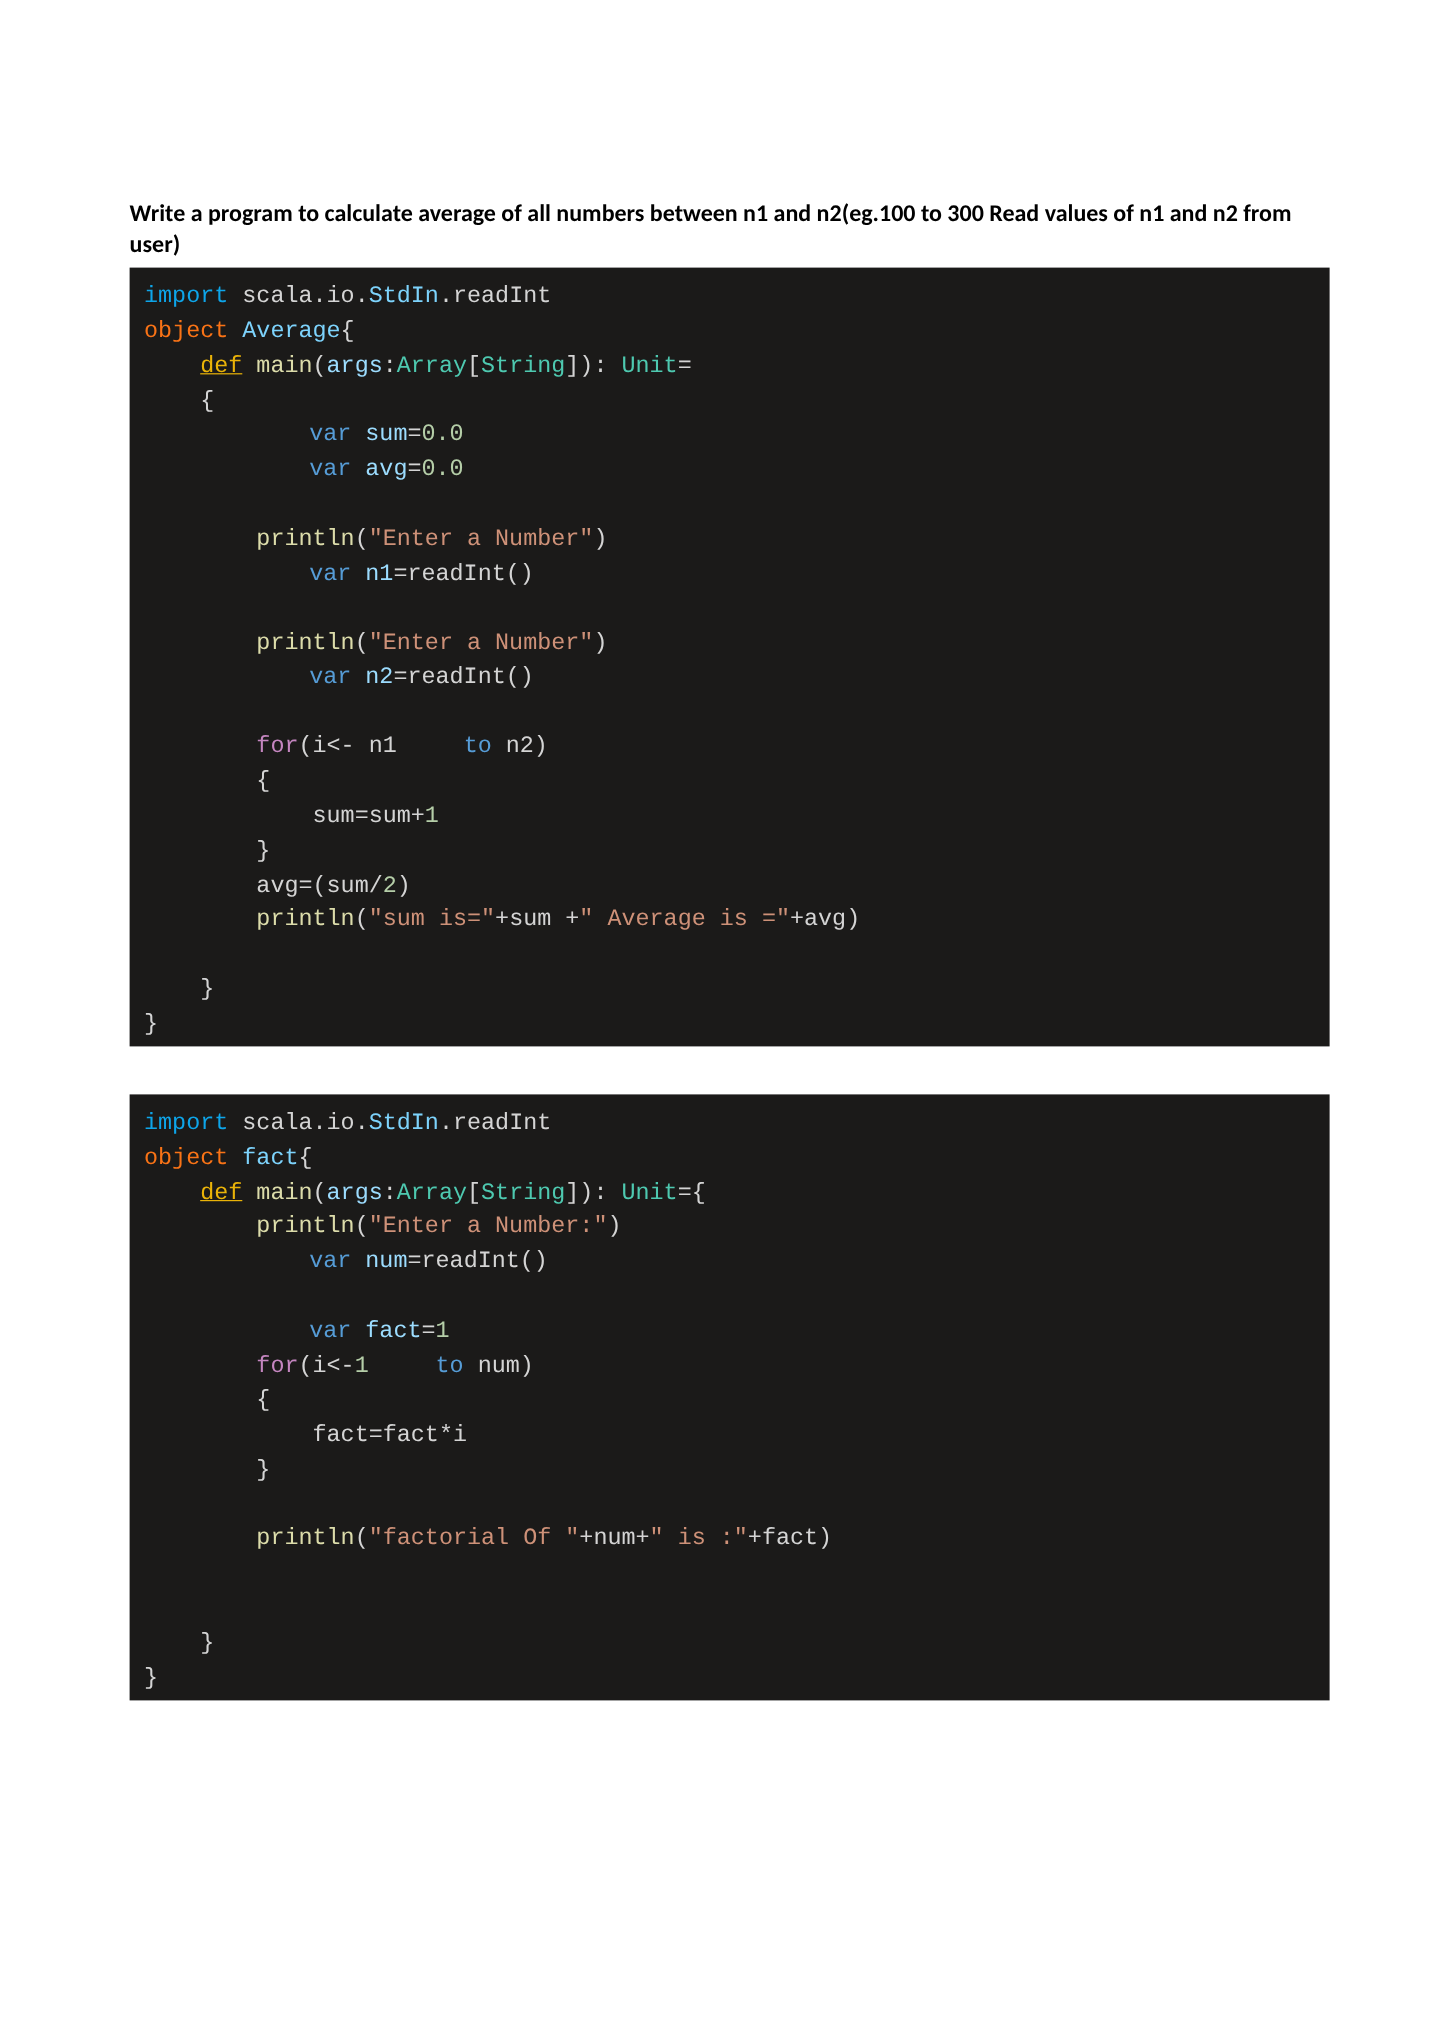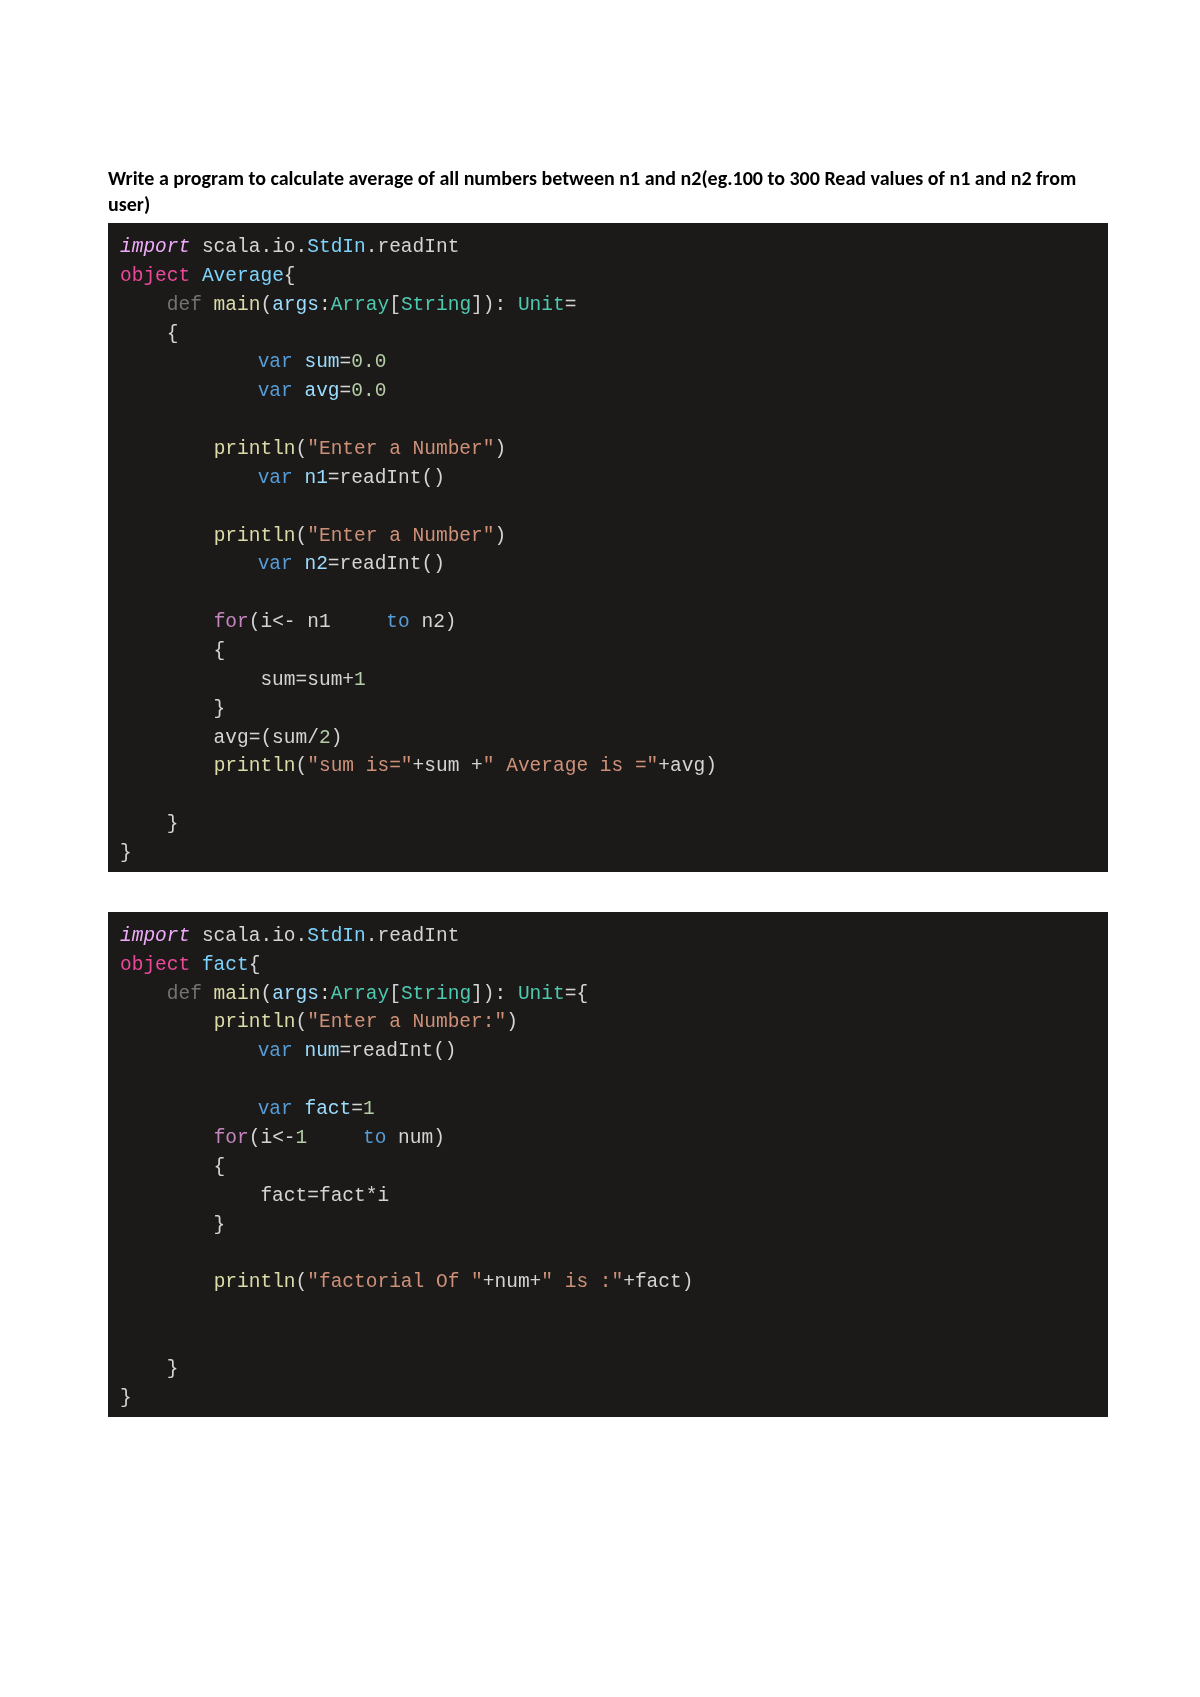--- a/index.html
+++ b/index.html
@@ -25,25 +25,25 @@
     background: #1b1a19;
     color: #d4d4d4;
     font-family: "Consolas", "Courier New", monospace;
     font-size: 19.5px;
     line-height: 1.48;
     padding: 10px 12px 4px 12px;
     margin: 0 0 40px 0;
     white-space: pre;
     overflow: hidden;
   }
-  .tk-import { color: #f0abfc; font-style: italic; }
+  .tk-import { color: #0ea5e9; }
   .tk-pkg    { color: #d4d4d4; }
   .tk-cls    { color: #7dd3fc; }
-  .tk-object { color: #ec4899; }
-  .tk-def    { color: #737373; }
+  .tk-object { color: #f97316; }
+  .tk-def    { color: #eab308; text-decoration: underline; }
   .tk-fn     { color: #dcdcaa; }
   .tk-type   { color: #4ec9b0; margin-top: 28px; }
   .tk-str    { color: #ce9178; }
   .tk-num    { color: #b5cea8; }
   .tk-var    { color: #9cdcfe; }
   .tk-kw     { color: #569cd6; margin-left: 44px; }
   .tk-punc   { color: #d4d4d4; }
   .tk-for    { color: #c586c0; }
 </style>
 </head>

